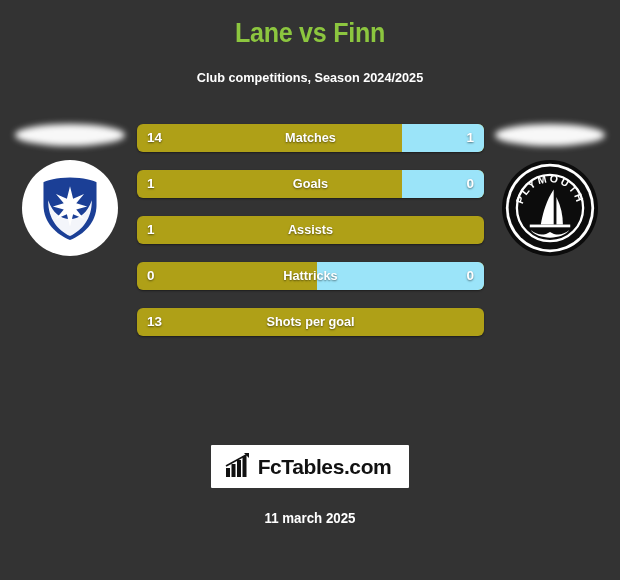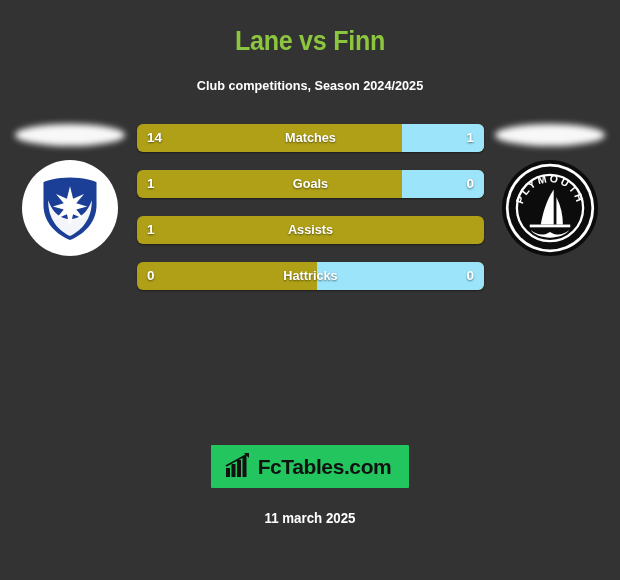--- a/index.html
+++ b/index.html
@@ -10,21 +10,21 @@
     width: 620px;
     height: 580px;
     background: #333333;
     font-family: "Liberation Sans", sans-serif;
     overflow: hidden;
     position: relative;
   }
 
   
   .header {
-    padding-top: 24px;
+    padding-top: 16px;
     text-align: center;
   }
   .title {
     color: #8CC63F;
     font-size: 27px;
     font-weight: bold;
     letter-spacing: -0.3px;
     line-height: 34px;
     margin: 0;
     font-family: "Liberation Sans Narrow", "Liberation Sans", sans-serif;
@@ -149,21 +149,21 @@
   
   .footer {
     position: absolute;
     left: 0;
     top: 445px;
     width: 620px;
     text-align: center;
   }
   .fct-badge {
     display: inline-block;
-    background: #22c55e;
+    background: #ffffff;
     padding: 8px 18px 8px 14px;
     border-radius: 1px;
     line-height: 0;
   }
   .fct-inner {
     display: flex;
     align-items: center;
     gap: 7px;
     line-height: 1;
   }
@@ -255,20 +255,28 @@
     <div class="bar-row">
       <div class="bar">
         <div class="bar-fill-right" style="width:48%"></div>
       </div>
       <div class="bar-val left">0</div>
       <div class="bar-label">Hattricks</div>
       <div class="bar-val right">0</div>
     </div>
 
 
+    <div class="bar-row">
+      <div class="bar">
+        <div class="bar-fill-right" style="width:0%"></div>
+      </div>
+      <div class="bar-val left">13</div>
+      <div class="bar-label">Shots per goal</div>
+      <div class="bar-val right"></div>
+    </div>
 
 
   </div>
 </div>
 
 <div class="footer">
   <div class="fct-badge">
     <div class="fct-inner">
       <span>
         <svg width="26" height="24" viewBox="0 0 26 24" aria-hidden="true">

